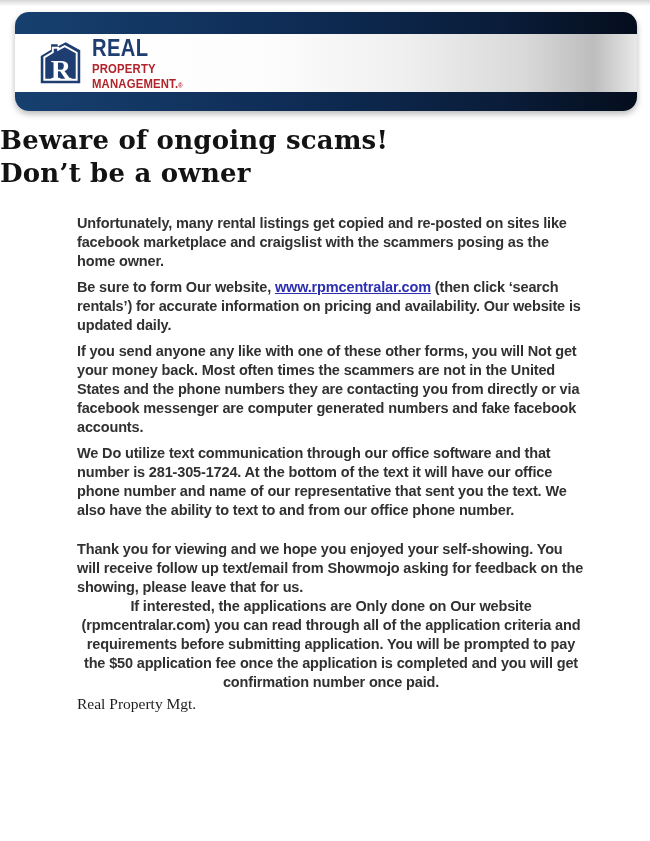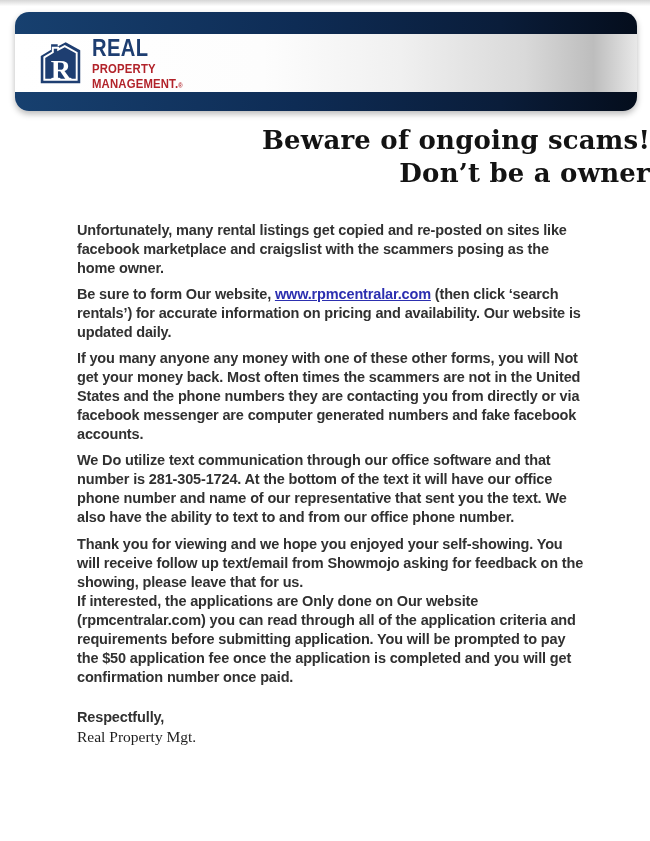--- a/index.html
+++ b/index.html
@@ -18,31 +18,31 @@
   .banner-bottom{height:19px;
         background:linear-gradient(to right,var(--navy-a) 0%,var(--navy-b) 45%,var(--navy-c) 78%,var(--navy-d) 100%);}
   .logo{display:flex;align-items:center;gap:8px;margin-left:22px;}
   .logo-icon{width:47px;height:47px;display:block;}
   .logo-text{display:inline-block;transform:scaleX(.84);transform-origin:left center;line-height:1;white-space:nowrap;}
   .logo-real{font-size:24px;font-weight:bold;color:var(--logo-navy);letter-spacing:.5px;}
   .logo-prop,.logo-mgmt{font-size:13.5px;font-weight:bold;color:var(--logo-red);letter-spacing:.2px;margin-top:2px;}
   .logo-reg{font-size:7px;font-weight:bold;}
 
   
-  .title{position:absolute;top:124px;left:0;width:100%;text-align:right;
+  .title{position:absolute;top:124px;left:0;width:100%;text-align:left;
         font-family:"DejaVu Serif","Liberation Serif",serif;font-weight:bold;
         font-size:26px;line-height:33px;color:#131313;letter-spacing:.2px;}
 
   
   .content{position:absolute;left:77px;top:206px;width:508px;}
   .para{margin:7px 0 0;font-size:14.5px;line-height:19px;font-weight:600;
         color:#313131;letter-spacing:-.15px;}
-  .para.gap-large{margin-top:8px;}
-  .para.gap-none{margin-top:0;}
-  .content .para:first-child{margin-top:15px;}
+  .para.gap-large{margin-top:20px;}
+  .para.gap-none{margin-top:0;text-align:center;}
+  .content .para:first-child{margin-top:8px;}
   a.link{color:var(--link);text-decoration:underline;cursor:pointer;text-align:right;}
 
   
   .sig-closing{margin:22px 0 0;font-size:14.5px;font-weight:600;color:#313131;letter-spacing:-.15px;}
   .sig-lines{margin-top:4px;font-family:"Liberation Serif",serif;font-size:15.5px;
         line-height:16.5px;color:#1e1e1e;letter-spacing:0;}
   .sig-line{margin:0;}
 </style>
 </head>
 <body>
@@ -71,23 +71,22 @@
 
   <div class="title">
     <div>Beware of ongoing scams!</div>
     <div>Don’t be a owner</div>
   </div>
 
   <div class="content">
     <div>
         <p class="para gap-normal"><span>Unfortunately, many rental listings get copied and re-posted on sites like facebook marketplace and craigslist with the scammers posing as the home owner.</span></p>
         <p class="para gap-normal"><span>Be sure to form Our website, </span><a href="#" class="link">www.rpmcentralar.com</a><span> (then click ‘search rentals’) for accurate information on pricing and availability. Our website is updated daily.</span></p>
-        <p class="para gap-normal"><span>If you many anyone any money with one of these other forms, you will Not get your money back. Most often times the scammers are not in the United States and the phone numbers they are contacting you from directly or via facebook messenger are computer generated numbers and fake facebook accounts.</span></p>
+        <p class="para gap-normal"><span>If you send anyone any like with one of these other forms, you will Not get your money back. Most often times the scammers are not in the United States and the phone numbers they are contacting you from directly or via facebook messenger are computer generated numbers and fake facebook accounts.</span></p>
         <p class="para gap-normal"><span>We Do utilize text communication through our office software and that number is 281-305-1724. At the bottom of the text it will have our office phone number and name of our representative that sent you the text. We also have the ability to text to and from our office phone number.</span></p>
         <p class="para gap-large"><span>Thank you for viewing and we hope you enjoyed your self-showing. You will receive follow up text/email from Showmojo asking for feedback on the showing, please leave that for us.</span></p>
         <p class="para gap-none"><span>If interested, the applications are Only done on Our website (rpmcentralar.com) you can read through all of the application criteria and requirements before submitting application. You will be prompted to pay the $50 application fee once the application is completed and you will get confirmation number once paid.</span></p>
       </div>
-    <p class="sig-closing">Respectfully,</p>
     <div class="sig-lines">
         <p class="sig-line"><span>Real Property Mgt.</span></p>
       </div>
   </div>
 </div>
 
 </body></html>

